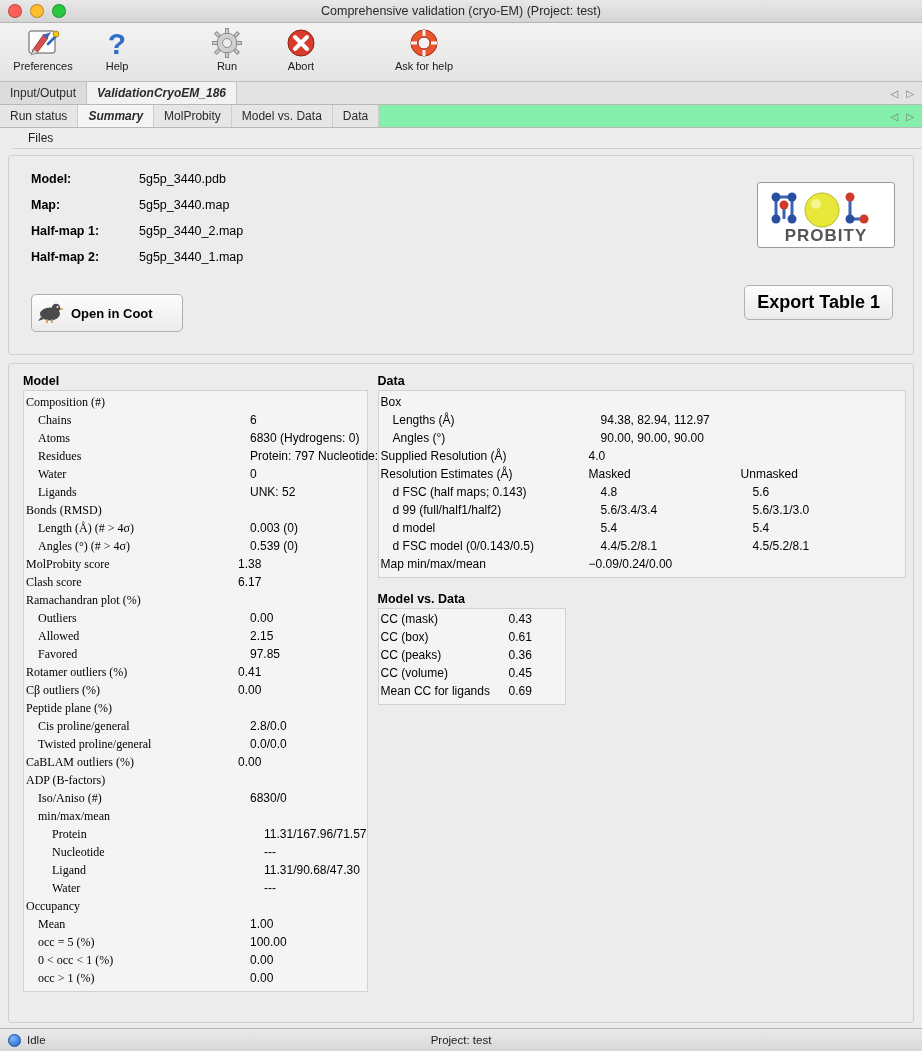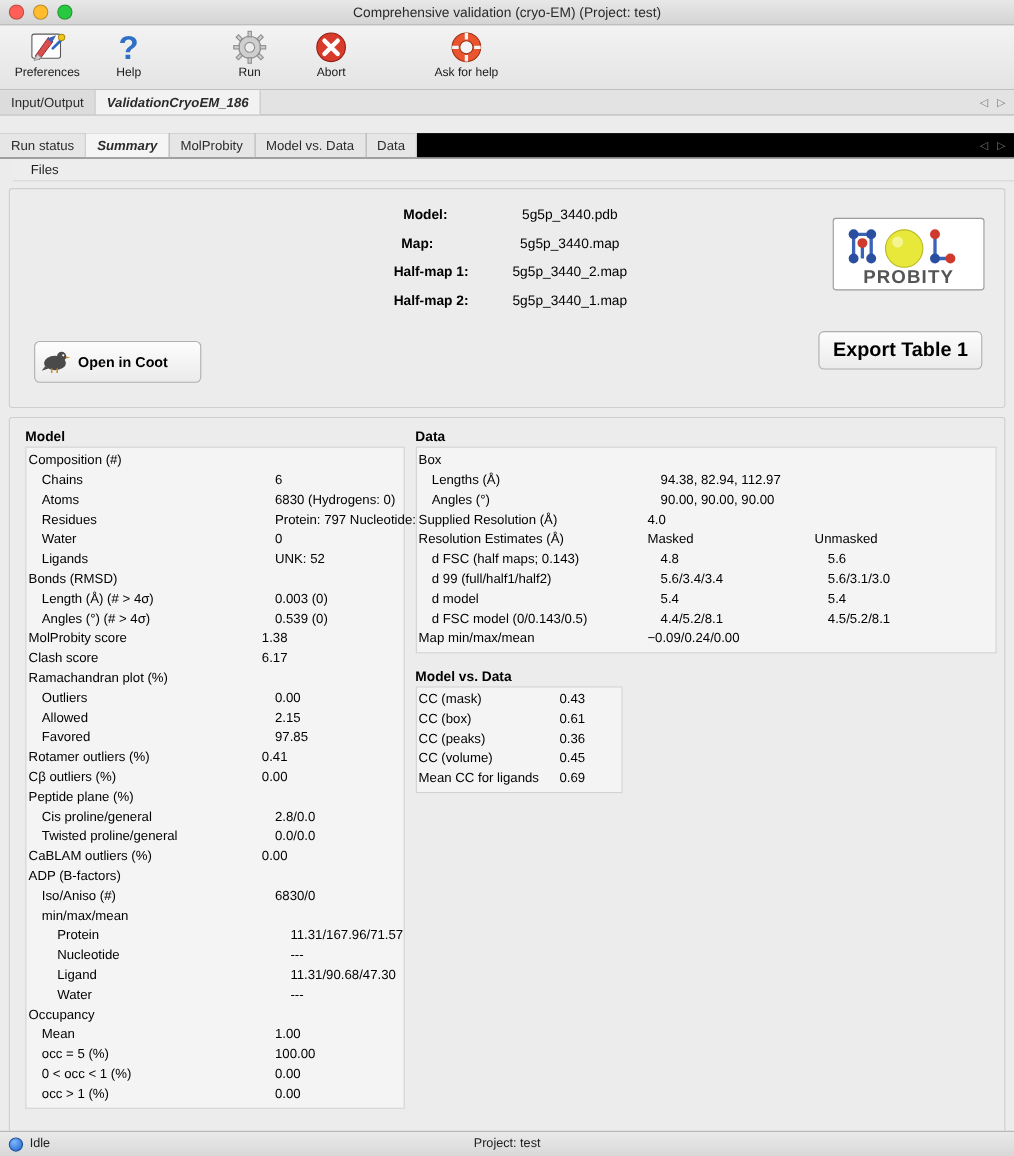--- a/index.html
+++ b/index.html
@@ -102,22 +102,21 @@
     border-right: 1px solid #c2c2c2;
     background: #dcdcdc;
     color: #2b2b2b;
   }
   .tabstrip .tab.active {
     background: #f2f2f2;
     font-weight: bold;
     font-style: italic;
   }
   .tabstrip.inner {
-    background: #000000;
-    margin-top: 16px;
+    background: #86efac;
   }
   .tabstrip.inner .tab {
     background: #e6e6e6;
     border-right: 1px solid #cccccc;
   }
   .tabstrip.inner .tab.active {
     background: #f5f5f5;
     font-weight: bold;
   }
   .arrows {
@@ -156,21 +155,20 @@
   .files-panel {
     height: 200px;
     position: relative;
     padding: 16px 16px 0 22px;
     box-sizing: border-box;
   }
   .file-row {
     display: flex;
     margin-bottom: 12px;
     font-size: 12.5px;
-    justify-content: center;
   }
   .file-label {
     width: 108px;
     font-weight: bold;
   }
   .file-value { }
   .coot-btn {
     position: absolute;
     left: 22px;
     bottom: 22px;
@@ -234,21 +232,21 @@
     font-size: 12px;
     line-height: 18px;
   }
   .tkey { flex: none; }
   .tval { flex: none; }
   
   .i0 { padding-left: 2px; }
   .i1 { padding-left: 14px; }
   .i2 { padding-left: 28px; }
   
-  .col-left .tkey { width: 212px; }
+  .col-left .tkey { width: 212px; font-family: Liberation Serif, serif; }
   
   .data-box { padding: 2px 0 4px 0; }
   .data-box .tkey { width: 208px; }
   .data-box .tval { width: 152px; }
   .mvd-box { width: 186px; padding: 1px 0 4px 0; }
   .mvd-box .tkey { width: 128px; }
   
   .statusbar {
     height: 22px;
     background: linear-gradient(to bottom, #eaeaea, #d8d8d8);

